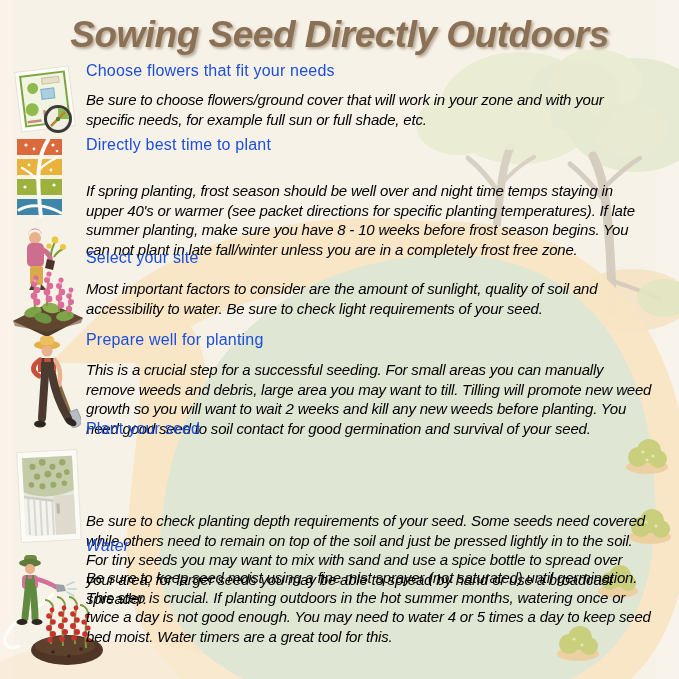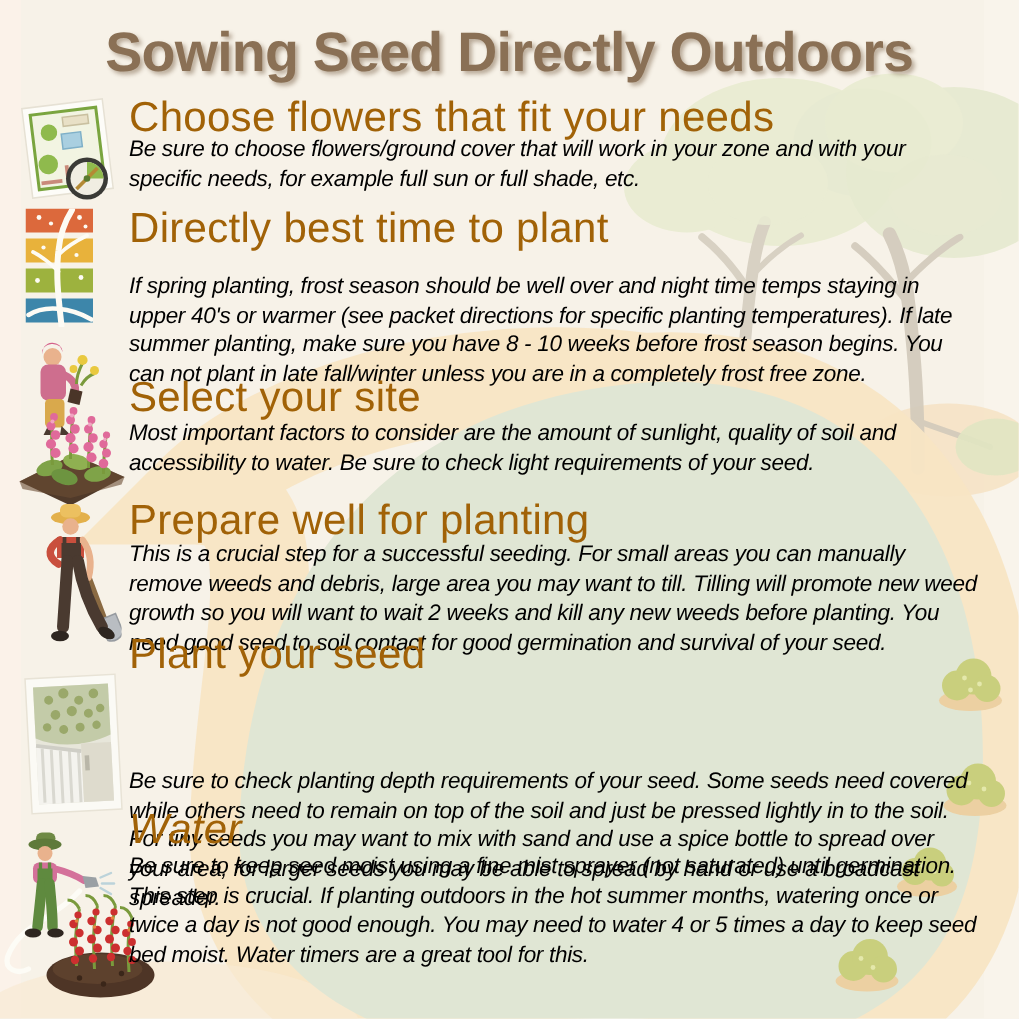--- a/index.html
+++ b/index.html
@@ -1,31 +1,31 @@
 <!DOCTYPE html>
 <html><head>
 <meta charset="utf-8">
 <style>
   html,body{margin:0;padding:0;}
   body{font-family:"Liberation Sans",sans-serif;}
   .canvas{position:relative;width:679px;height:679px;overflow:hidden;background:#f7f2e8;}
   .bg{position:absolute;left:0;top:0;z-index:0;}
   .page-title{
     position:absolute;z-index:2;left:0;top:14px;width:679px;margin:0;
-    text-align:center;font-size:37px;font-weight:bold;
+    text-align:center;font-size:37px;font-weight:bold;font-style:italic;
     letter-spacing:-0.5px;color:#8a7055;
     text-shadow:2px 2px 3px rgba(90,60,30,0.40);
     font-family:"Liberation Sans",sans-serif;
   }
   .step{position:absolute;left:0;top:0;z-index:1;}
   .sec-icon{position:absolute;}
   .sec-icon svg{display:block;width:100%;height:100%;}
   .sec-heading{
     position:absolute;left:86px;margin:0;width:580px;
-    font-size:28px;font-weight:400;color:#a16207;letter-spacing:0.2px;
+    font-size:16px;font-weight:400;color:#1d4ed8;letter-spacing:0.2px;
   }
   .sec-body{
     position:absolute;left:86px;width:566px;margin:0;
     font-style:italic;font-size:15px;line-height:19.5px;
     color:#000000;letter-spacing:-0.2px;
   }
   .s1 .sec-icon{left:13px;top:62px;width:64px;height:74px;}
   .s1 .sec-heading{top:62px;}  .s1 .sec-body{top:90px;}
   .s2 .sec-icon{left:17px;top:139px;width:45px;height:79px;}
   .s2 .sec-heading{top:136px;} .s2 .sec-body{top:181px;}

